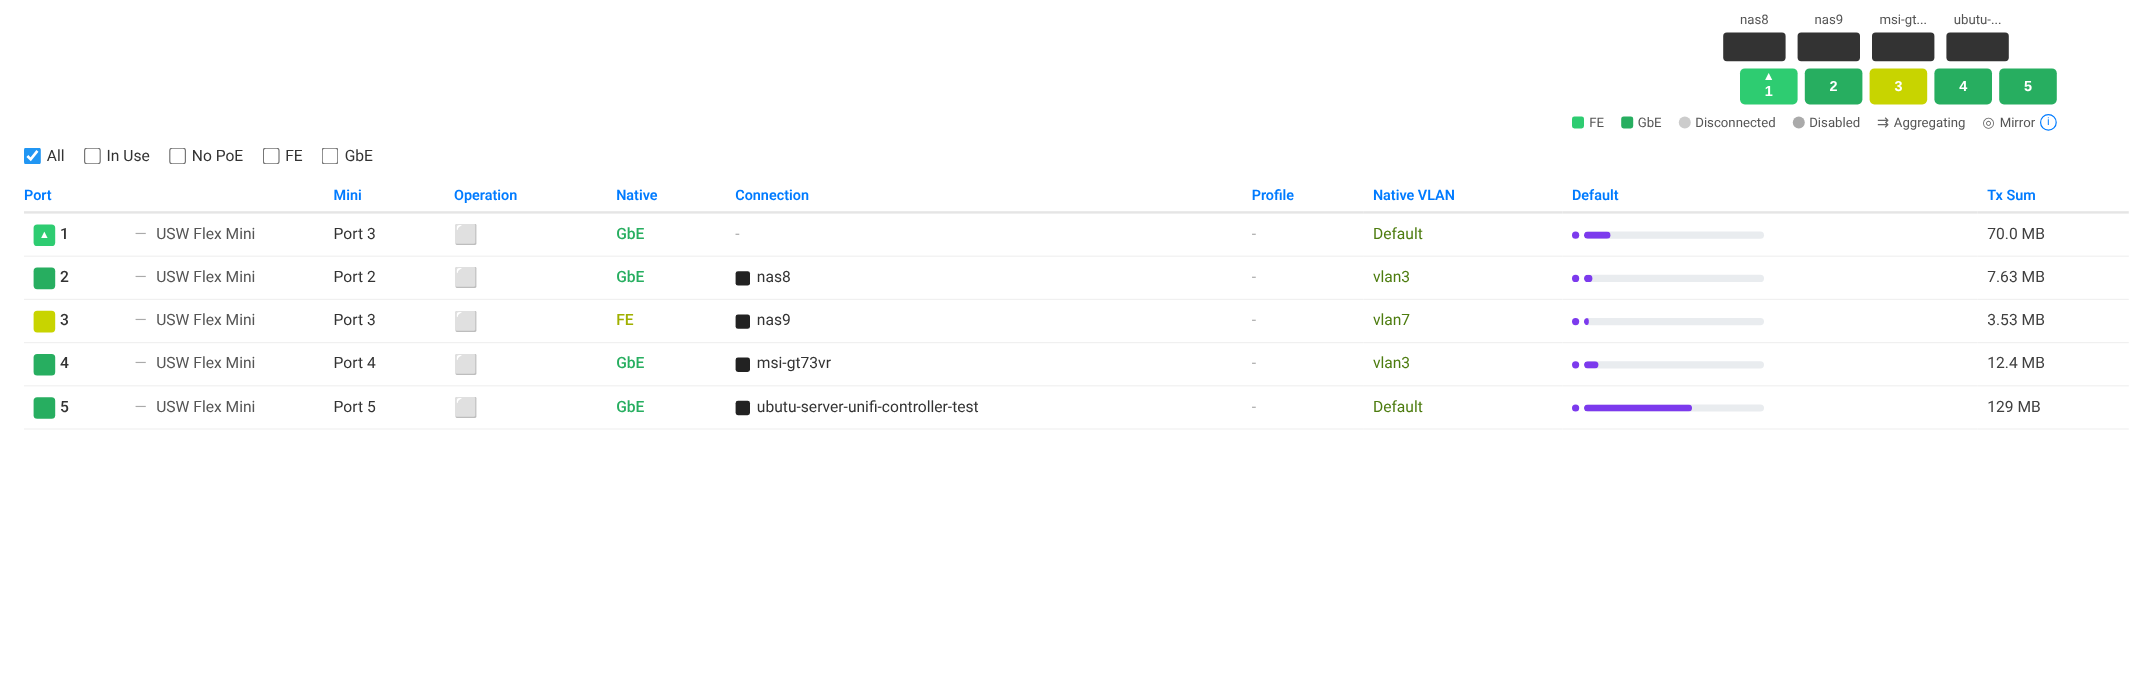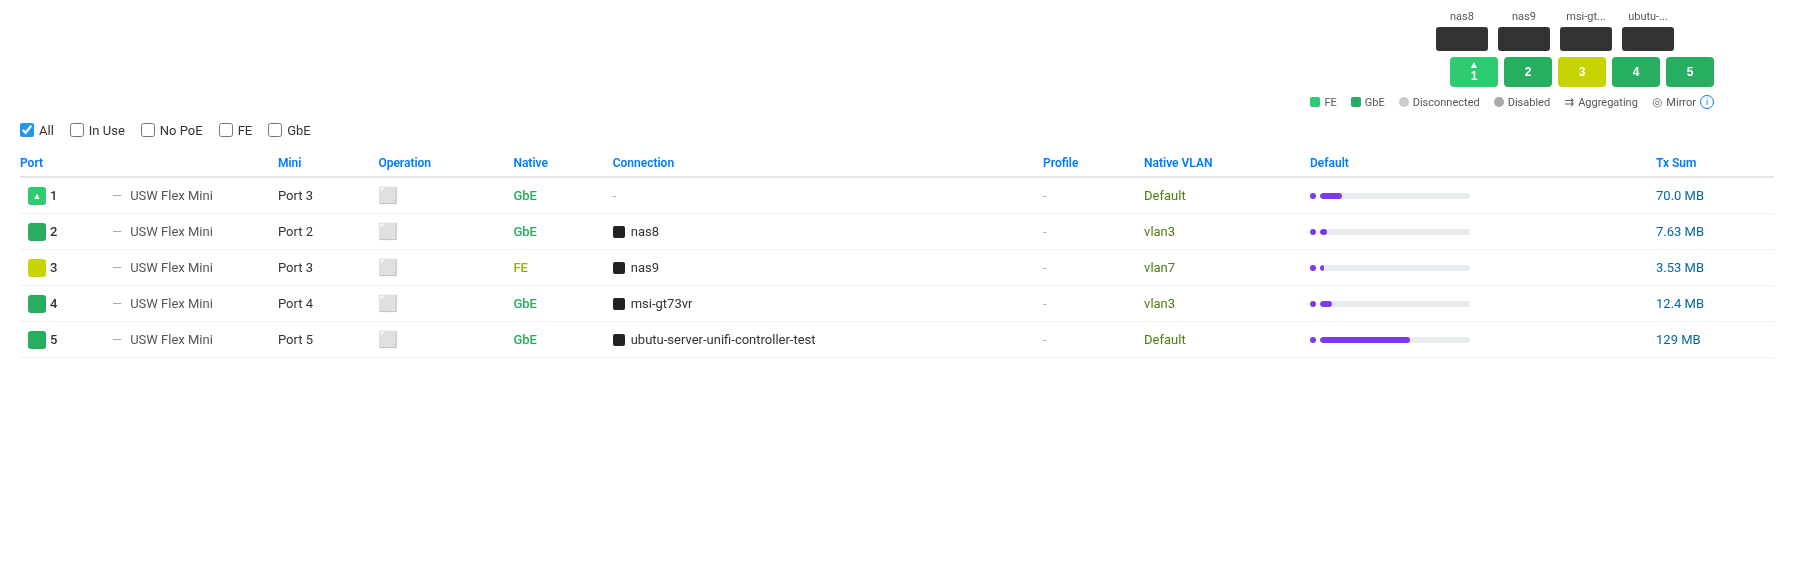--- a/index.html
+++ b/index.html
@@ -204,21 +204,21 @@
       border-radius: 3px;
     }
     .activity-dot {
       width: 6px;
       height: 6px;
       border-radius: 50%;
       background: #7c3aed;
       flex-shrink: 0;
     }
     .tx-sum {
-      color: #0369a1;
+      color: #404040;
       text-align: right;
       white-space: nowrap;
       font-size: 13px;
     }
     .info-icon {
       display: inline-flex;
       align-items: center;
       justify-content: center;
       width: 14px;
       height: 14px;

